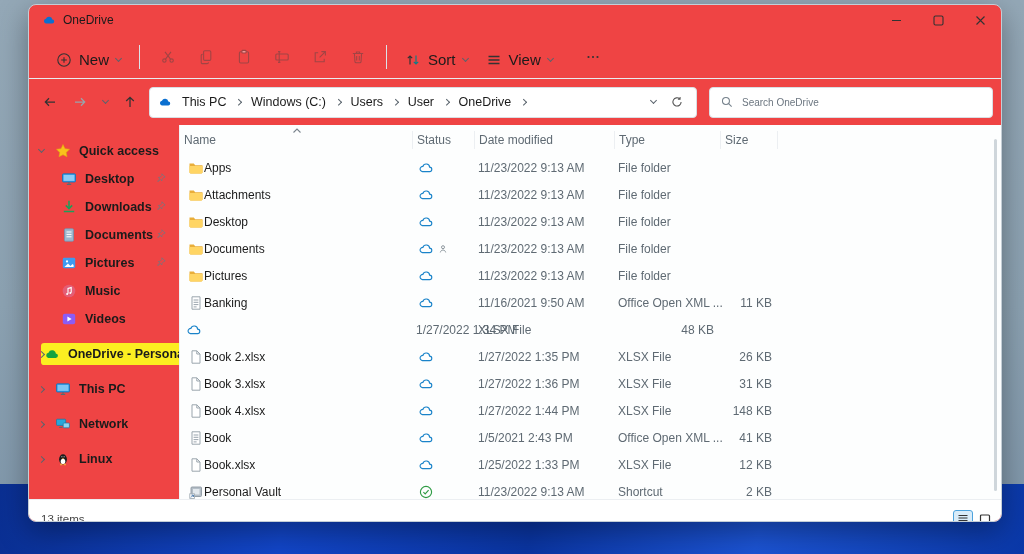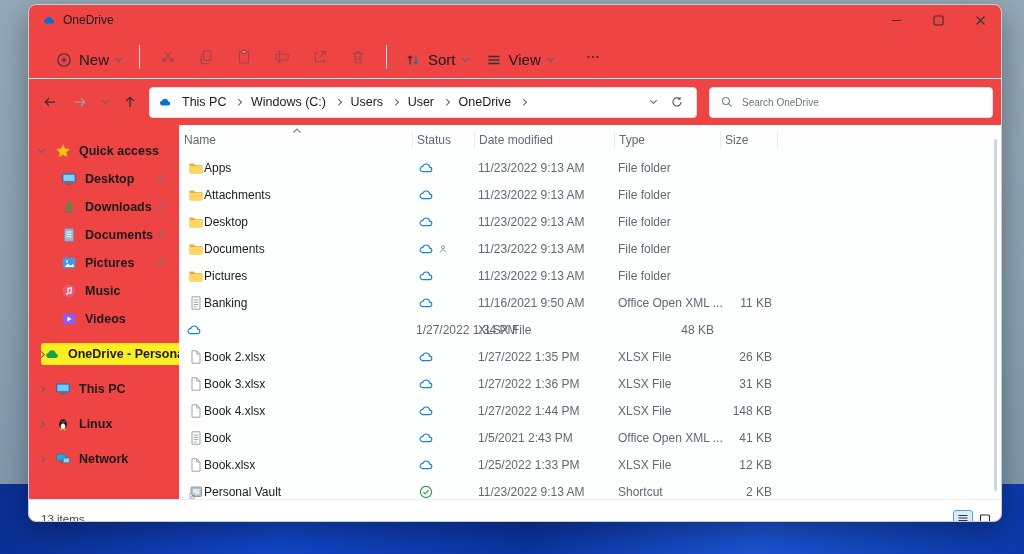--- a/index.html
+++ b/index.html
@@ -432,44 +432,44 @@
             <span class="lbl">This PC</span>
           </span>
         </div>
         <div class="side-row section">
           <span class="chev-box">
             <i class="chev right"></i>
           </span>
           <span class="hlwrap">
             <span class="icon16">
               <svg viewBox="0 0 16 16">
+                <rect x="1.5" y="3.2" width="9.2" height="6.2" rx=".8" fill="#28a7d9" stroke="#1479a8" stroke-width=".7"></rect>
+                <rect x="8.2" y="7" width="6.2" height="4.8" rx=".8" fill="#8fd6f0" stroke="#1479a8" stroke-width=".7"></rect>
+                <path d="M4.2 11.4h3.2" stroke="#5a6772" stroke-width="1"></path>
+              </svg>
+            </span>
+            <span class="lbl">Network</span>
+          </span>
+        </div>
+        <div class="side-row section">
+          <span class="chev-box">
+            <i class="chev right"></i>
+          </span>
+          <span class="hlwrap">
+            <span class="icon16">
+              <svg viewBox="0 0 16 16">
                 <ellipse cx="8" cy="8.3" rx="3.9" ry="5.1" fill="#1c1c1c"></ellipse>
                 <ellipse cx="8" cy="10.4" rx="2.3" ry="2.7" fill="#fff"></ellipse>
                 <circle cx="6.9" cy="5.8" r=".55" fill="#fff"></circle>
                 <circle cx="9.1" cy="5.8" r=".55" fill="#fff"></circle>
                 <path d="M7 7h2L8 8.3z" fill="#f2a33c"></path>
                 <path d="M5 13.5h2.4M8.6 13.5H11" stroke="#f2a33c" stroke-width="1.3"></path>
               </svg>
             </span>
             <span class="lbl">Linux</span>
-          </span>
-        </div>
-        <div class="side-row section">
-          <span class="chev-box">
-            <i class="chev right"></i>
-          </span>
-          <span class="hlwrap">
-            <span class="icon16">
-              <svg viewBox="0 0 16 16">
-                <rect x="1.5" y="3.2" width="9.2" height="6.2" rx=".8" fill="#28a7d9" stroke="#1479a8" stroke-width=".7"></rect>
-                <rect x="8.2" y="7" width="6.2" height="4.8" rx=".8" fill="#8fd6f0" stroke="#1479a8" stroke-width=".7"></rect>
-                <path d="M4.2 11.4h3.2" stroke="#5a6772" stroke-width="1"></path>
-              </svg>
-            </span>
-            <span class="lbl">Network</span>
           </span>
         </div>
       </div>
     <div class="filepane">
       <div class="colheader grid" id="colheader">
         <span class="sort-caret"><svg width="10" height="7" viewBox="0 0 10 7">
               <path d="M1.5 5.5L5 2l3.5 3.5" fill="none" stroke="#7a848d" stroke-width="1.1"></path>
             </svg></span>
       <div class="hcell">Name</div>
           <div class="hcell">Status</div>

